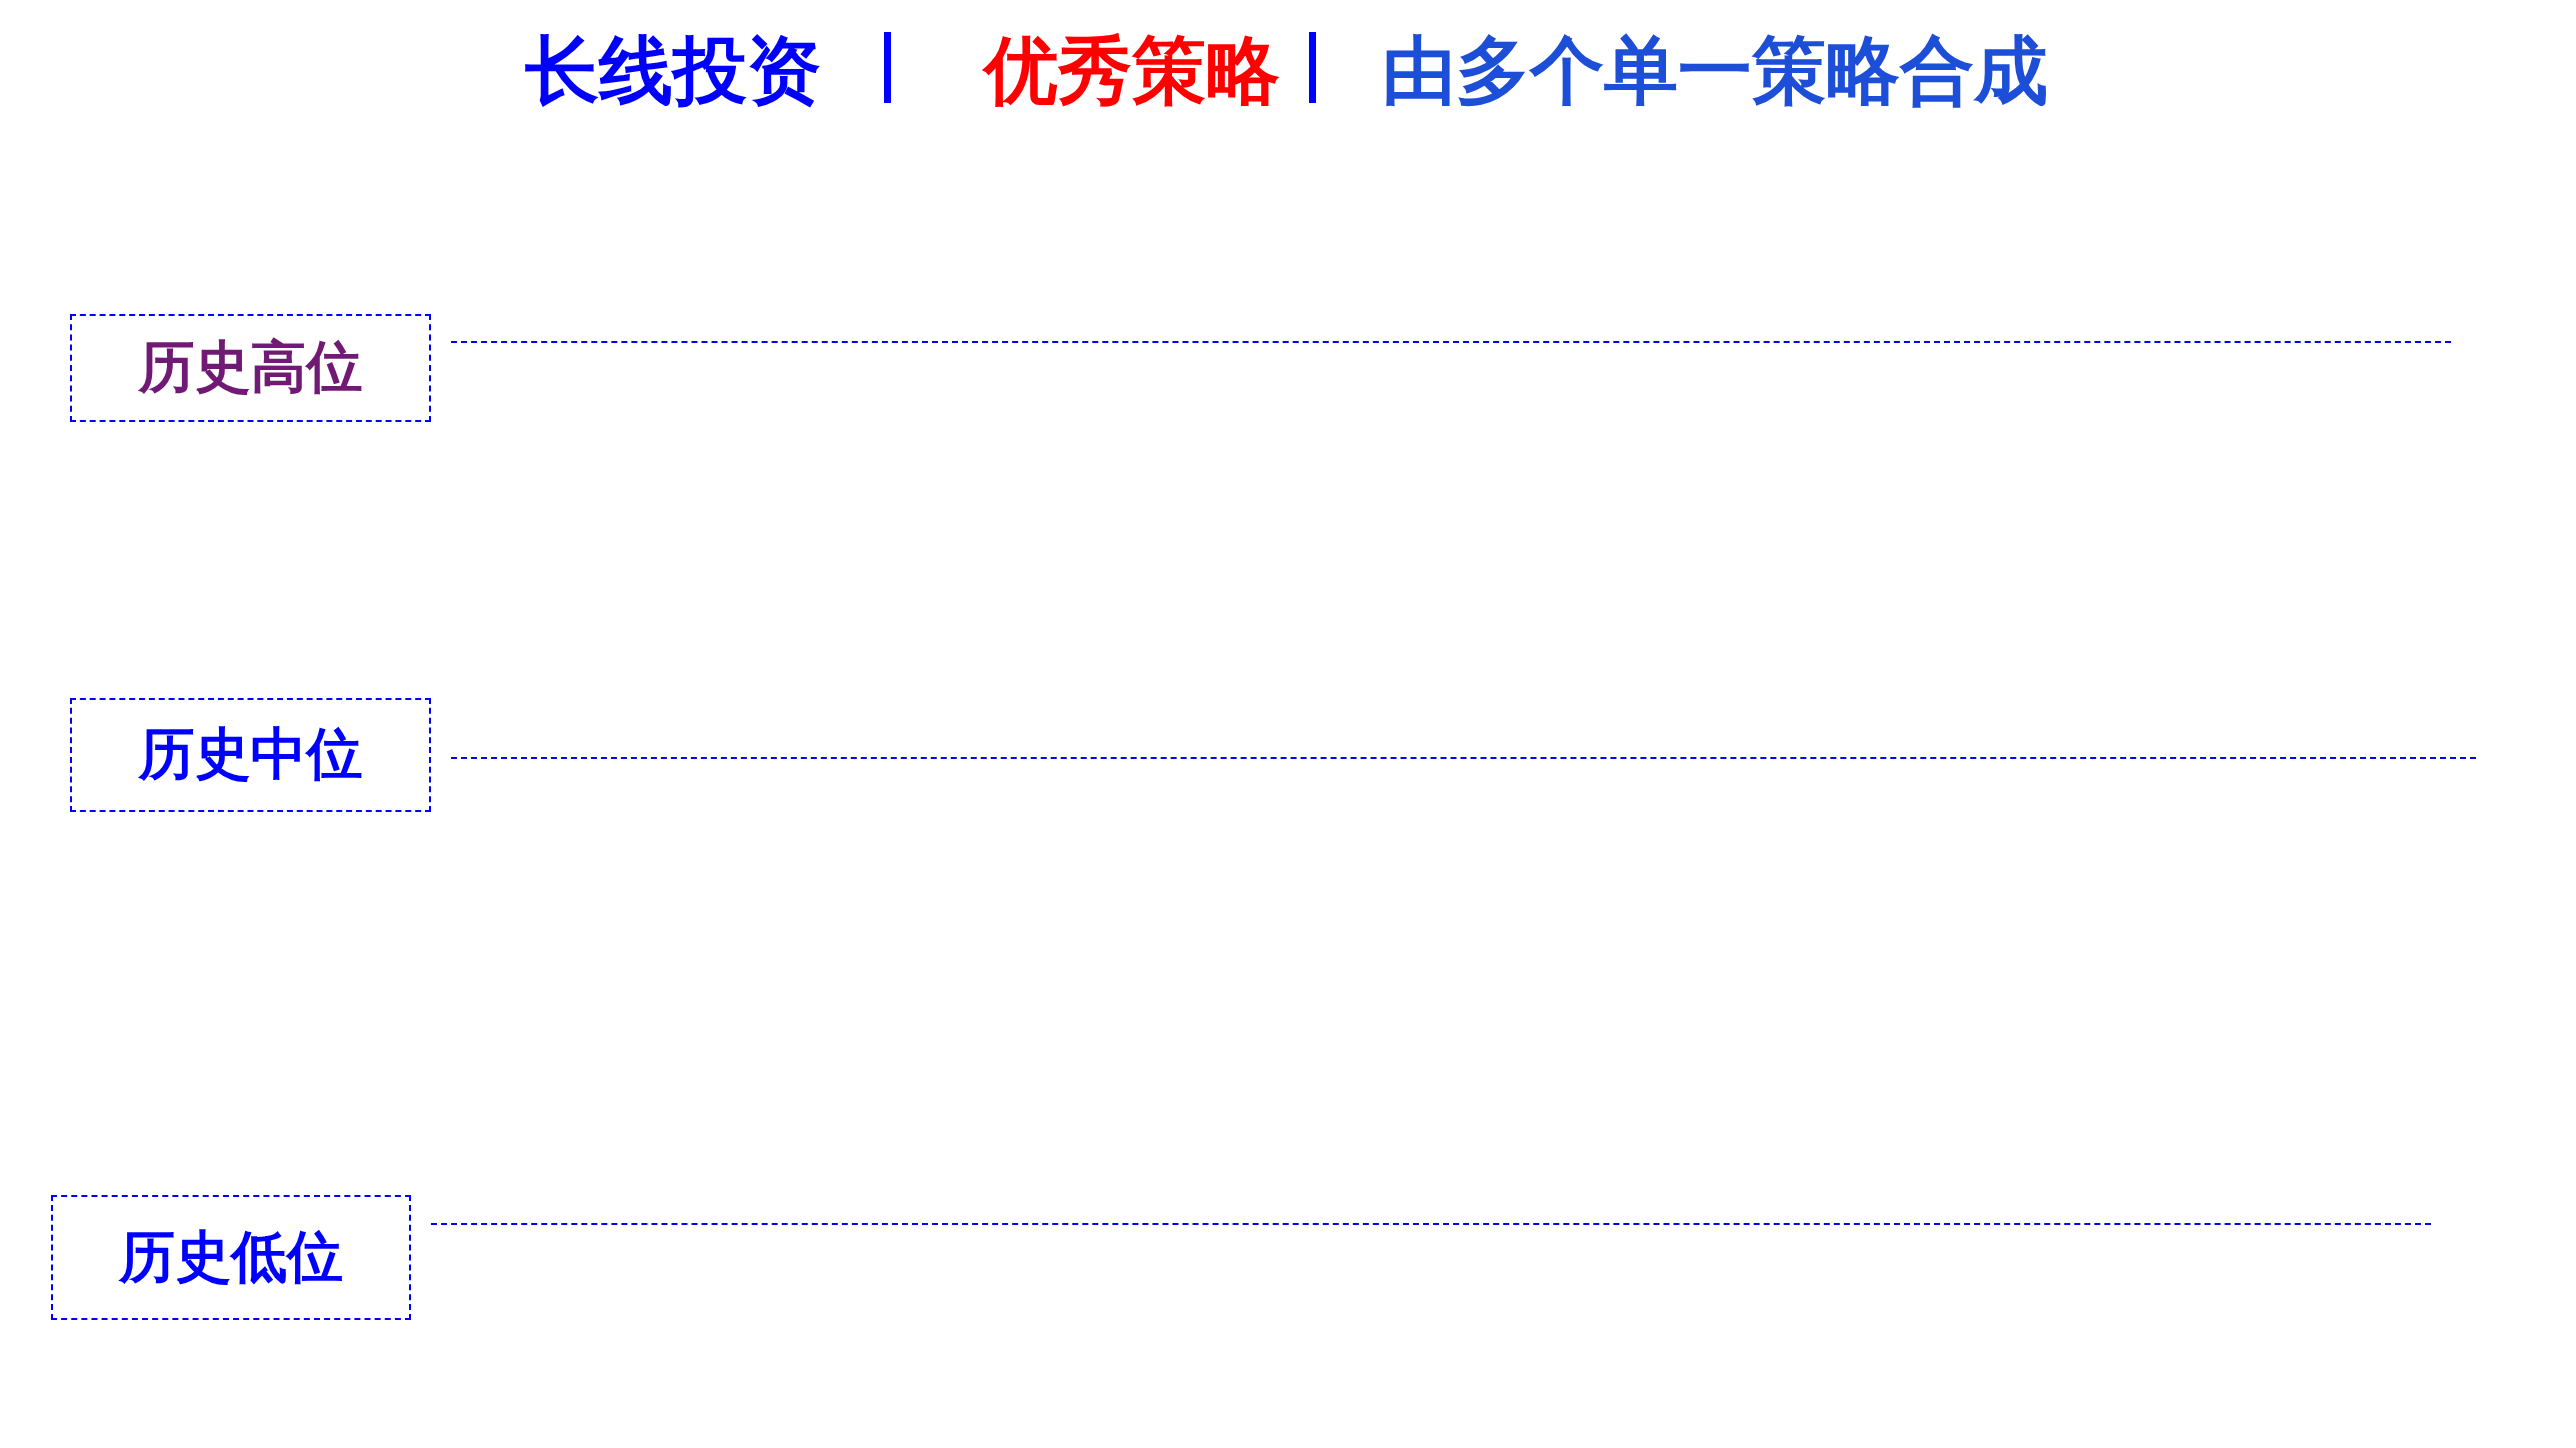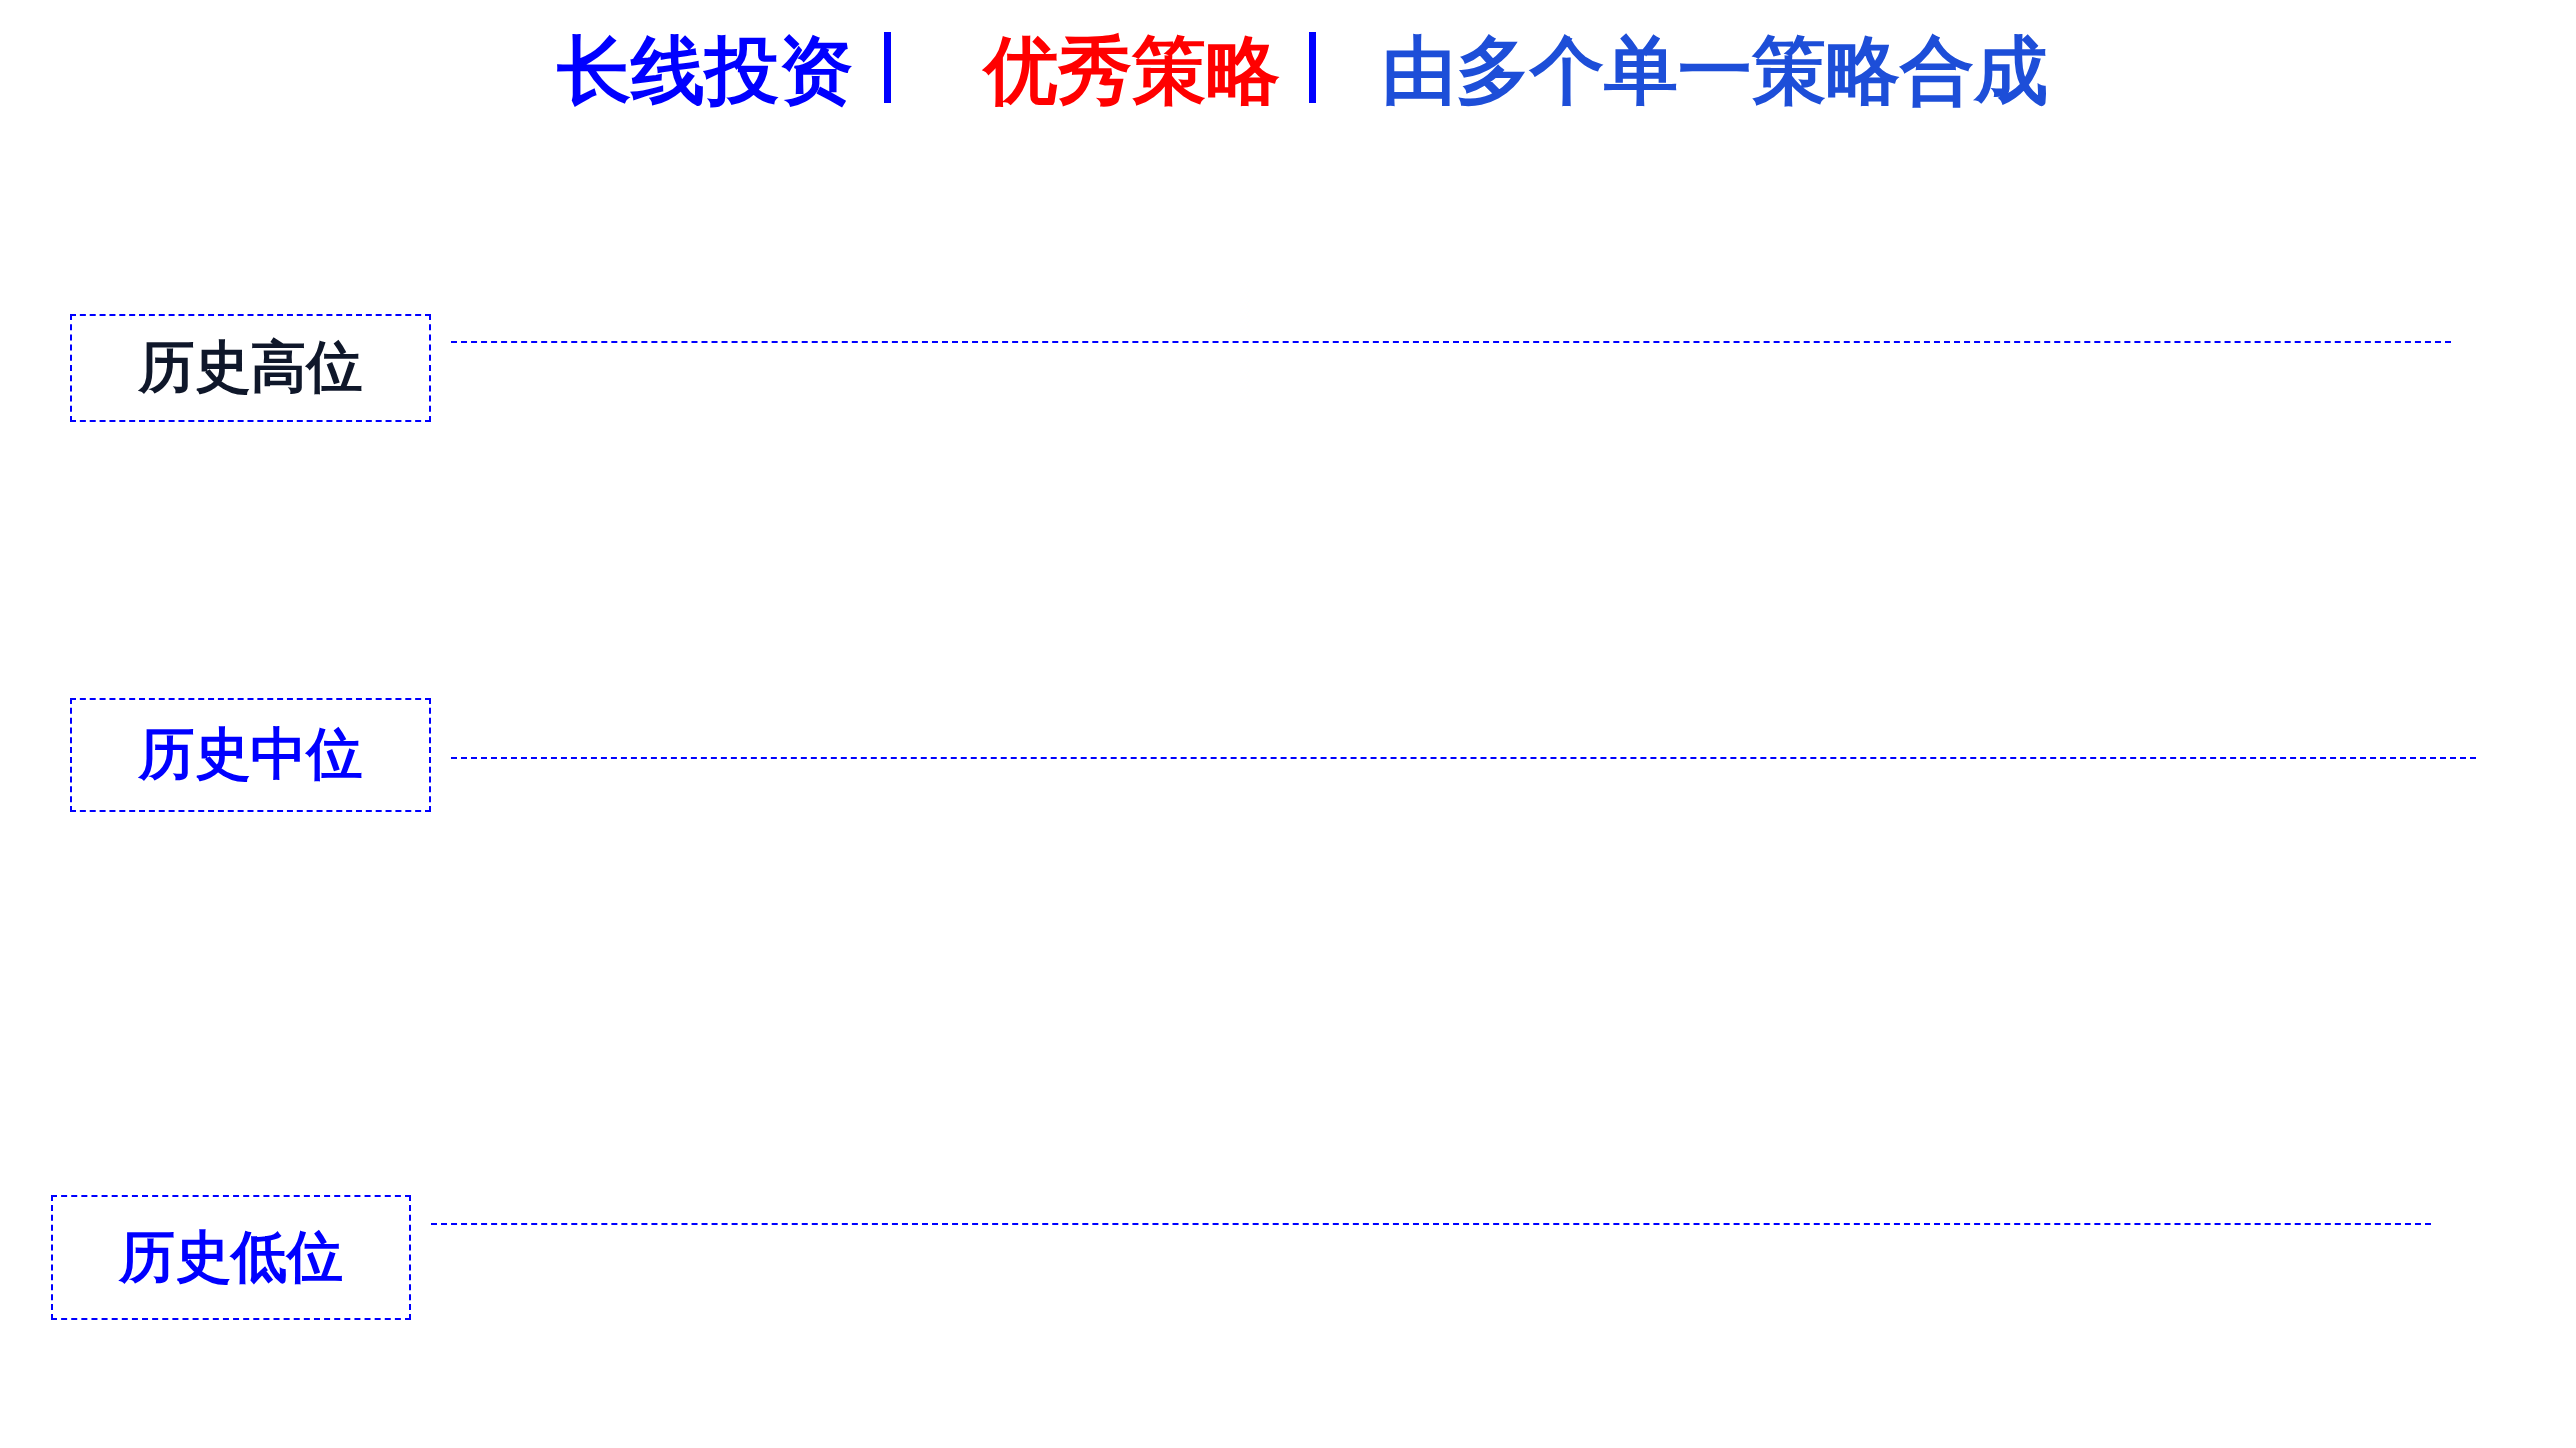--- a/index.html
+++ b/index.html
@@ -10,29 +10,29 @@
   .pipe { position: absolute; top: 32px; width: 6.8px; height: 71px; }
   .label-box { position: absolute; box-sizing: border-box; border: 2.3px dashed; display: flex;
                align-items: center; justify-content: center; font-size: 56px; font-weight: bold;
                white-space: nowrap; }
   .level-line { position: absolute; height: 0; border-top: 2.3px dashed; }
 </style>
 </head>
 <body>
 
 <div>
-  <span class="title" style="left:525px; color:#0000FF;margin-left:32px;">长线投资</span>
+  <span class="title" style="left:525px; color:#0000FF;">长线投资</span>
   <div class="pipe" style="left:884px; background:#0000FF;"></div>
   <span class="title" style="left:949px; color:#FF0000;margin-left:35px;">优秀策略</span>
   <div class="pipe" style="left:1309px; background:#0000FF;"></div>
   <span class="title" style="left:1382px; color:#1d4ed8;">由多个单一策略合成</span>
 </div>
 
 <div>
-  <div class="label-box" style="left:70px; top:314px; width:361px; height:108px; border-color:#0000FF; color:#0f172a;">历史高位</div>
+  <div class="label-box" style="left:70px; top:314px; width:361px; height:108px; border-color:#0000FF; color:#701a75;">历史高位</div>
   <div class="level-line" style="left:451px; top:341px; width:2000px; border-color:#0000FF;"></div>
 </div>
 
 <div>
   <div class="label-box" style="left:70px; top:698px; width:361px; height:114px; border-color:#0000FF; color:#0000FF;">历史中位</div>
   <div class="level-line" style="left:451px; top:757px; width:2025px; border-color:#0000FF;"></div>
 </div>
 
 <div>
   <div class="label-box" style="left:51px; top:1195px; width:360px; height:125px; border-color:#0000FF; color:#0000FF;">历史低位</div>

